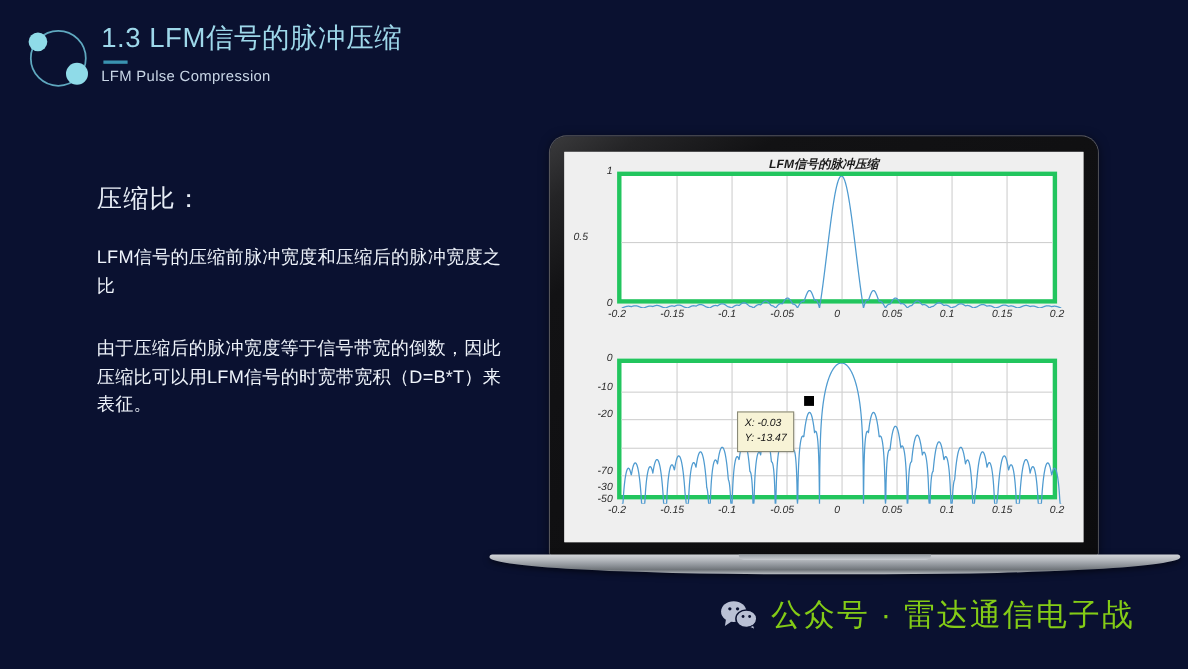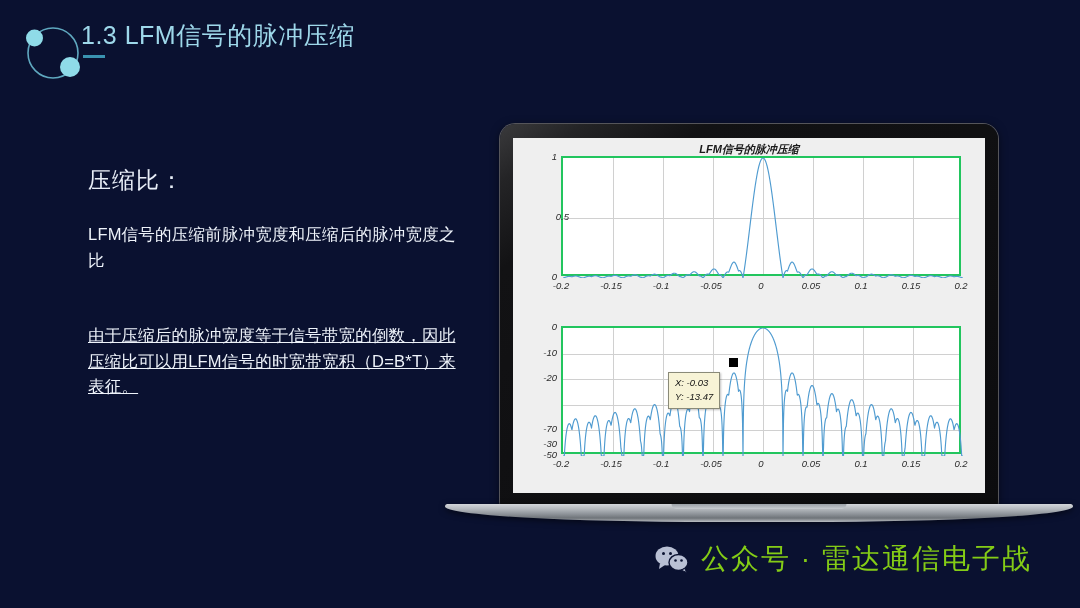--- a/index.html
+++ b/index.html
@@ -8,35 +8,35 @@
     background:#0a1130;
     font-family:"Liberation Sans","DejaVu Sans",sans-serif;
     position:relative;
   }
   #slide{position:absolute;inset:0;background:#0a1130;}
 
   
   #header{position:absolute;left:0;top:0;width:100%;height:120px;}
   #logo{position:absolute;left:20px;top:18px;width:66px;height:70px;}
   #logo svg{display:block;}
-  #title-block{position:absolute;left:81px;top:20px;}
+  #title-block{position:absolute;left:92px;top:20px;}
   #slide-title{
     font-size:25px;color:#9ed8ea;letter-spacing:.5px;
     line-height:1.25;white-space:nowrap;font-weight:400;
   }
   #title-rule{width:22px;height:3px;background:#3a93b0;margin:4px 0 4px 2px;}
   #slide-subtitle{
     font-size:13.5px;color:#c9d6e6;letter-spacing:.3px;white-space:nowrap;
   }
 
   
   #body-text{position:absolute;left:88px;top:165px;width:370px;color:#e8eef7;}
   #ratio-heading{font-size:23px;letter-spacing:1px;margin:0 0 26px 0;font-weight:400;}
   .para{font-size:16.5px;line-height:1.55;margin:0;letter-spacing:.2px;color:#eef3fa;}
-  #para-2{margin-top:50px;text-decoration:underline;}
+  #para-2{margin-top:32px;}
 
   
   #laptop{position:absolute;left:445px;top:124px;width:628px;height:400px;}
   #lid{
     position:absolute;left:55px;top:0;width:498px;height:382px;
     background:linear-gradient(145deg,#3a3a3c 0%,#242426 8%,#121214 20%,#0c0c0e 100%);
     border-radius:15px 15px 4px 4px;
     box-shadow:0 0 0 1px #55555a, 0 2px 10px rgba(0,0,0,.6);
     padding:14px 13px 0 13px;
     box-sizing:border-box;
@@ -61,21 +61,21 @@
     width:175px;height:5px;
     background:linear-gradient(180deg,#9aa0a6,#c8ccd1);
     border-radius:0 0 6px 6px;
   }
 
   
   #figure{position:absolute;inset:0;background:#efefef;}
   .plot-wrap{position:absolute;}
   .axes{
     position:absolute;background:#ffffff;
-    border:2px solid #22c55e;box-sizing:border-box;
+    border:4px solid #22c55e;box-sizing:border-box;
   }
   .gridline-v,.gridline-h{position:absolute;background:#d0d0d0;}
   .gridline-v{width:1px;top:0;bottom:0;}
   .gridline-h{height:1px;left:0;right:0;}
   .tick-x{
     position:absolute;font-size:9.5px;color:#2b2b2b;
     transform:translateX(-50%);white-space:nowrap;
   }
   .tick-y{
     position:absolute;font-size:9.5px;color:#2b2b2b;
@@ -116,20 +116,21 @@
     <div id="logo">
       <svg width="66" height="70" viewBox="0 0 66 70">
         <circle cx="33" cy="35" r="25" fill="none" stroke="#5fa8bf" stroke-width="1.6"></circle>
         <circle cx="14.5" cy="20" r="8.5" fill="#8fdbe8"></circle>
         <circle cx="50" cy="49" r="10" fill="#8fdbe8"></circle>
       </svg>
     </div>
     <div id="title-block">
       <div id="slide-title">1.3 LFM信号的脉冲压缩</div>
       <div id="title-rule"></div>
+      <div id="slide-subtitle">LFM Pulse Compression</div>
     </div>
   </div>
 
   <div id="body-text">
     <div id="ratio-heading">压缩比：</div>
     <p class="para" id="para-1">LFM信号的压缩前脉冲宽度和压缩后的脉冲宽度之比</p>
     <p class="para" id="para-2">由于压缩后的脉冲宽度等于信号带宽的倒数，因此压缩比可以用LFM信号的时宽带宽积（D=B*T）来表征。</p>
   </div>
 
   <div id="laptop">
@@ -148,21 +149,21 @@
               <div class="gridline-v" style="left:250px;"></div>
               <div class="gridline-v" style="left:300px;"></div>
               <div class="gridline-v" style="left:350px;"></div>
               <div class="gridline-h" style="top:60px;"></div>
               <svg class="curve" id="curve-top" width="400" height="120">
                   <polyline points="0.00,120.00 0.25,119.94 0.50,119.88 0.75,119.80 1.00,119.73 1.25,119.65 1.50,119.57 1.75,119.48 2.00,119.39 2.25,119.31 2.50,119.22 2.75,119.13 3.00,119.04 3.25,118.96 3.50,118.87 3.75,118.79 4.00,118.72 4.25,118.65 4.50,118.59 4.75,118.54 5.00,118.49 5.25,118.45 5.50,118.42 5.75,118.40 6.00,118.38 6.25,118.38 6.50,118.38 6.75,118.39 7.00,118.41 7.25,118.44 7.50,118.47 7.75,118.52 8.00,118.57 8.25,118.62 8.50,118.68 8.75,118.75 9.00,118.76 9.25,118.67 9.50,118.58 9.75,118.50 10.00,118.42 10.25,118.34 10.50,118.27 10.75,118.21 11.00,118.15 11.25,118.10 11.50,118.06 11.75,118.02 12.00,118.00 12.25,117.98 12.50,117.98 12.75,117.98 13.00,118.00 13.25,118.02 13.50,118.05 13.75,118.10 14.00,118.15 14.25,118.20 14.50,118.27 14.75,118.34 15.00,118.42 15.25,118.51 15.50,118.60 15.75,118.69 16.00,118.78 16.25,118.88 16.50,118.98 16.75,119.07 17.00,119.17 17.25,119.27 17.50,119.36 17.75,119.44 18.00,119.53 18.25,119.61 18.50,119.68 18.75,119.74 19.00,119.78 19.25,119.83 19.50,119.88 19.75,119.94 20.00,120.00 20.25,119.93 20.50,119.85 20.75,119.77 21.00,119.68 21.25,119.59 21.50,119.50 21.75,119.40 22.00,119.30 22.25,119.20 22.50,119.10 22.75,119.01 23.00,118.91 23.25,118.82 23.50,118.74 23.75,118.65 24.00,118.58 24.25,118.51 24.50,118.45 24.75,118.40 25.00,118.35 25.25,118.32 25.50,118.29 25.75,118.27 26.00,118.27 26.25,118.27 26.50,118.28 26.75,118.30 27.00,118.33 27.25,118.37 27.50,118.42 27.75,118.47 28.00,118.53 28.25,118.60 28.50,118.67 28.75,118.57 29.00,118.47 29.25,118.37 29.50,118.27 29.75,118.18 30.00,118.09 30.25,118.01 30.50,117.94 30.75,117.88 31.00,117.82 31.25,117.77 31.50,117.73 31.75,117.71 32.00,117.69 32.25,117.68 32.50,117.69 32.75,117.70 33.00,117.73 33.25,117.76 33.50,117.81 33.75,117.87 34.00,117.93 34.25,118.01 34.50,118.09 34.75,118.18 35.00,118.27 35.25,118.37 35.50,118.48 35.75,118.58 36.00,118.69 36.25,118.80 36.50,118.91 36.75,119.02 37.00,119.13 37.25,119.23 37.50,119.33 37.75,119.43 38.00,119.52 38.25,119.60 38.50,119.64 38.75,119.68 39.00,119.73 39.25,119.79 39.50,119.85 39.75,119.92 40.00,120.00 40.25,119.91 40.50,119.82 40.75,119.73 41.00,119.62 41.25,119.52 41.50,119.41 41.75,119.30 42.00,119.19 42.25,119.08 42.50,118.97 42.75,118.87 43.00,118.76 43.25,118.67 43.50,118.57 43.75,118.49 44.00,118.41 44.25,118.34 44.50,118.28 44.75,118.23 45.00,118.19 45.25,118.16 45.50,118.14 45.75,118.13 46.00,118.13 46.25,118.14 46.50,118.17 46.75,118.20 47.00,118.24 47.25,118.29 47.50,118.35 47.75,118.42 48.00,118.49 48.25,118.45 48.50,118.33 48.75,118.21 49.00,118.10 49.25,117.99 49.50,117.89 49.75,117.79 50.00,117.69 50.25,117.61 50.50,117.53 50.75,117.47 51.00,117.41 51.25,117.37 51.50,117.34 51.75,117.32 52.00,117.31 52.25,117.31 52.50,117.33 52.75,117.36 53.00,117.40 53.25,117.46 53.50,117.52 53.75,117.59 54.00,117.68 54.25,117.77 54.50,117.87 54.75,117.98 55.00,118.10 55.25,118.21 55.50,118.34 55.75,118.46 56.00,118.59 56.25,118.71 56.50,118.84 56.75,118.96 57.00,119.08 57.25,119.19 57.50,119.30 57.75,119.40 58.00,119.47 58.25,119.51 58.50,119.55 58.75,119.60 59.00,119.66 59.25,119.74 59.50,119.82 59.75,119.90 60.00,120.00 60.25,119.90 60.50,119.79 60.75,119.67 61.00,119.55 61.25,119.43 61.50,119.30 61.75,119.18 62.00,119.05 62.25,118.93 62.50,118.81 62.75,118.69 63.00,118.58 63.25,118.47 63.50,118.37 63.75,118.29 64.00,118.21 64.25,118.14 64.50,118.08 64.75,118.03 65.00,117.99 65.25,117.97 65.50,117.96 65.75,117.96 66.00,117.97 66.25,117.99 66.50,118.03 66.75,118.07 67.00,118.13 67.25,118.19 67.50,118.27 67.75,118.30 68.00,118.16 68.25,118.03 68.50,117.89 68.75,117.76 69.00,117.63 69.25,117.50 69.50,117.39 69.75,117.28 70.00,117.18 70.25,117.09 70.50,117.02 70.75,116.95 71.00,116.90 71.25,116.86 71.50,116.84 71.75,116.83 72.00,116.83 72.25,116.85 72.50,116.88 72.75,116.93 73.00,116.99 73.25,117.07 73.50,117.15 73.75,117.25 74.00,117.36 74.25,117.48 74.50,117.60 74.75,117.74 75.00,117.87 75.25,118.02 75.50,118.16 75.75,118.31 76.00,118.45 76.25,118.60 76.50,118.74 76.75,118.88 77.00,119.01 77.25,119.14 77.50,119.26 77.75,119.29 78.00,119.32 78.25,119.37 78.50,119.43 78.75,119.50 79.00,119.58 79.25,119.67 79.50,119.77 79.75,119.88 80.00,120.00 80.25,119.87 80.50,119.74 80.75,119.60 81.00,119.46 81.25,119.31 81.50,119.17 81.75,119.02 82.00,118.88 82.25,118.73 82.50,118.60 82.75,118.47 83.00,118.34 83.25,118.23 83.50,118.12 83.75,118.02 84.00,117.94 84.25,117.87 84.50,117.81 84.75,117.77 85.00,117.74 85.25,117.72 85.50,117.72 85.75,117.73 86.00,117.76 86.25,117.80 86.50,117.85 86.75,117.91 87.00,117.98 87.25,118.06 87.50,117.95 87.75,117.78 88.00,117.62 88.25,117.45 88.50,117.29 88.75,117.14 89.00,116.99 89.25,116.85 89.50,116.72 89.75,116.60 90.00,116.50 90.25,116.40 90.50,116.32 90.75,116.26 91.00,116.21 91.25,116.18 91.50,116.17 91.75,116.18 92.00,116.20 92.25,116.24 92.50,116.29 92.75,116.37 93.00,116.45 93.25,116.56 93.50,116.67 93.75,116.80 94.00,116.94 94.25,117.09 94.50,117.25 94.75,117.41 95.00,117.58 95.25,117.75 95.50,117.93 95.75,118.10 96.00,118.28 96.25,118.45 96.50,118.61 96.75,118.77 97.00,118.92 97.25,118.99 97.50,119.02 97.75,119.06 98.00,119.11 98.25,119.18 98.50,119.26 98.75,119.35 99.00,119.46 99.25,119.58 99.50,119.71 99.75,119.85 100.00,120.00 100.25,119.84 100.50,119.68 100.75,119.51 101.00,119.33 101.25,119.15 101.50,118.98 101.75,118.80 102.00,118.63 102.25,118.47 102.50,118.31 102.75,118.16 103.00,118.02 103.25,117.89 103.50,117.77 103.75,117.67 104.00,117.58 104.25,117.51 104.50,117.45 104.75,117.41 105.00,117.39 105.25,117.39 105.50,117.40 105.75,117.42 106.00,117.47 106.25,117.52 106.50,117.59 106.75,117.68 107.00,117.65 107.25,117.45 107.50,117.24 107.75,117.04 108.00,116.83 108.25,116.63 108.50,116.44 108.75,116.26 109.00,116.08 109.25,115.92 109.50,115.77 109.75,115.64 110.00,115.52 110.25,115.42 110.50,115.34 110.75,115.28 111.00,115.24 111.25,115.23 111.50,115.23 111.75,115.25 112.00,115.30 112.25,115.37 112.50,115.46 112.75,115.56 113.00,115.69 113.25,115.83 113.50,115.99 113.75,116.16 114.00,116.34 114.25,116.54 114.50,116.74 114.75,116.95 115.00,117.16 115.25,117.38 115.50,117.59 115.75,117.81 116.00,118.02 116.25,118.22 116.50,118.42 116.75,118.57 117.00,118.58 117.25,118.61 117.50,118.66 117.75,118.72 118.00,118.80 118.25,118.89 118.50,119.01 118.75,119.14 119.00,119.28 119.25,119.44 119.50,119.62 119.75,119.80 120.00,120.00 120.25,119.79 120.50,119.58 120.75,119.36 121.00,119.14 121.25,118.92 121.50,118.70 121.75,118.48 122.00,118.27 122.25,118.07 122.50,117.88 122.75,117.70 123.00,117.54 123.25,117.39 123.50,117.25 123.75,117.14 124.00,117.04 124.25,116.97 124.50,116.91 124.75,116.88 125.00,116.87 125.25,116.88 125.50,116.91 125.75,116.95 126.00,117.02 126.25,117.10 126.50,117.20 126.75,116.94 127.00,116.67 127.25,116.40 127.50,116.13 127.75,115.87 128.00,115.61 128.25,115.35 128.50,115.11 128.75,114.88 129.00,114.67 129.25,114.47 129.50,114.29 129.75,114.14 130.00,114.00 130.25,113.89 130.50,113.81 130.75,113.76 131.00,113.73 131.25,113.73 131.50,113.76 131.75,113.81 132.00,113.90 132.25,114.01 132.50,114.14 132.75,114.30 133.00,114.48 133.25,114.69 133.50,114.91 133.75,115.14 134.00,115.39 134.25,115.66 134.50,115.93 134.75,116.21 135.00,116.49 135.25,116.77 135.50,117.05 135.75,117.33 136.00,117.60 136.25,117.86 136.50,117.90 136.75,117.90 137.00,117.93 137.25,117.98 137.50,118.05 137.75,118.15 138.00,118.27 138.25,118.42 138.50,118.59 138.75,118.78 139.00,118.99 139.25,119.22 139.50,119.46 139.75,119.73 140.00,120.00 140.25,119.71 140.50,119.42 140.75,119.12 141.00,118.83 141.25,118.53 141.50,118.23 141.75,117.95 142.00,117.67 142.25,117.41 142.50,117.16 142.75,116.93 143.00,116.72 143.25,116.53 143.50,116.37 143.75,116.23 144.00,116.12 144.25,116.04 144.50,115.99 144.75,115.96 145.00,115.96 145.25,115.99 145.50,116.05 145.75,116.13 146.00,116.23 146.25,116.06 146.50,115.68 146.75,115.30 147.00,114.91 147.25,114.53 147.50,114.15 147.75,113.77 148.00,113.40 148.25,113.05 148.50,112.72 148.75,112.40 149.00,112.11 149.25,111.85 149.50,111.62 149.75,111.42 150.00,111.25 150.25,111.12 150.50,111.03 150.75,110.98 151.00,110.96 151.25,110.99 151.50,111.06 151.75,111.16 152.00,111.31 152.25,111.49 152.50,111.71 152.75,111.96 153.00,112.24 153.25,112.55 153.50,112.88 153.75,113.23 154.00,113.61 154.25,113.99 154.50,114.39 154.75,114.79 155.00,115.19 155.25,115.60 155.50,116.00 155.75,116.39 156.00,116.59 156.25,116.55 156.50,116.55 156.75,116.57 157.00,116.63 157.25,116.72 157.50,116.86 157.75,117.02 158.00,117.23 158.25,117.47 158.50,117.75 158.75,118.05 159.00,118.39 159.25,118.76 159.50,119.15 159.75,119.57 160.00,120.00 160.25,119.55 160.50,119.10 160.75,118.64 161.00,118.17 161.25,117.71 161.50,117.26 161.75,116.83 162.00,116.41 162.25,116.01 162.50,115.64 162.75,115.29 163.00,114.98 163.25,114.71 163.50,114.48 163.75,114.28 164.00,114.13 164.25,114.02 164.50,113.96 164.75,113.93 165.00,113.96 165.25,114.02 165.50,114.12 165.75,114.11 166.00,113.49 166.25,112.85 166.50,112.19 166.75,111.53 167.00,110.86 167.25,110.19 167.50,109.52 167.75,108.88 168.00,108.25 168.25,107.64 168.50,107.07 168.75,106.53 169.00,106.03 169.25,105.58 169.50,105.19 169.75,104.85 170.00,104.57 170.25,104.35 170.50,104.20 170.75,104.12 171.00,104.10 171.25,104.16 171.50,104.29 171.75,104.48 172.00,104.74 172.25,105.07 172.50,105.46 172.75,105.90 173.00,106.40 173.25,106.95 173.50,107.54 173.75,108.16 174.00,108.82 174.25,109.50 174.50,110.20 174.75,110.91 175.00,111.63 175.25,112.34 175.50,113.04 175.75,112.85 176.00,112.72 176.25,112.64 176.50,112.63 176.75,112.68 177.00,112.81 177.25,113.01 177.50,113.29 177.75,113.64 178.00,114.07 178.25,114.58 178.50,115.16 178.75,115.82 179.00,116.54 179.25,117.33 179.50,118.17 179.75,119.06 180.00,120.00 180.25,118.48 180.50,116.93 180.75,115.34 181.00,113.71 181.25,112.05 181.50,110.36 181.75,108.64 182.00,106.88 182.25,105.10 182.50,103.29 182.75,101.46 183.00,99.60 183.25,97.71 183.50,95.81 183.75,93.88 184.00,91.94 184.25,89.97 184.50,87.99 184.75,86.00 185.00,83.99 185.25,81.97 185.50,79.94 185.75,77.90 186.00,75.85 186.25,73.80 186.50,71.75 186.75,69.70 187.00,67.64 187.25,65.59 187.50,63.54 187.75,61.49 188.00,59.45 188.25,57.42 188.50,55.41 188.75,53.40 189.00,51.41 189.25,49.43 189.50,47.47 189.75,45.53 190.00,43.61 190.25,41.71 190.50,39.83 190.75,37.98 191.00,36.16 191.25,34.37 191.50,32.61 191.75,30.88 192.00,29.18 192.25,27.52 192.50,25.89 192.75,24.31 193.00,22.76 193.25,21.25 193.50,19.79 193.75,18.37 194.00,16.99 194.25,15.66 194.50,14.38 194.75,13.15 195.00,11.96 195.25,10.83 195.50,9.75 195.75,8.72 196.00,7.74 196.25,6.82 196.50,5.95 196.75,5.14 197.00,4.39 197.25,3.70 197.50,3.06 197.75,2.48 198.00,1.96 198.25,1.51 198.50,1.11 198.75,0.77 199.00,0.49 199.25,0.28 199.50,0.12 199.75,0.03 200.00,0.00 200.25,0.03 200.50,0.12 200.75,0.28 201.00,0.49 201.25,0.77 201.50,1.11 201.75,1.51 202.00,1.96 202.25,2.48 202.50,3.06 202.75,3.70 203.00,4.39 203.25,5.14 203.50,5.95 203.75,6.82 204.00,7.74 204.25,8.72 204.50,9.75 204.75,10.83 205.00,11.96 205.25,13.15 205.50,14.38 205.75,15.66 206.00,16.99 206.25,18.37 206.50,19.79 206.75,21.25 207.00,22.76 207.25,24.31 207.50,25.89 207.75,27.52 208.00,29.18 208.25,30.88 208.50,32.61 208.75,34.37 209.00,36.16 209.25,37.98 209.50,39.83 209.75,41.71 210.00,43.61 210.25,45.53 210.50,47.47 210.75,49.43 211.00,51.41 211.25,53.40 211.50,55.41 211.75,57.42 212.00,59.45 212.25,61.49 212.50,63.54 212.75,65.59 213.00,67.64 213.25,69.70 213.50,71.75 213.75,73.80 214.00,75.85 214.25,77.90 214.50,79.94 214.75,81.97 215.00,83.99 215.25,86.00 215.50,87.99 215.75,89.97 216.00,91.94 216.25,93.88 216.50,95.81 216.75,97.71 217.00,99.60 217.25,101.46 217.50,103.29 217.75,105.10 218.00,106.88 218.25,108.64 218.50,110.36 218.75,112.05 219.00,113.71 219.25,115.34 219.50,116.93 219.75,118.48 220.00,120.00 220.25,119.06 220.50,118.17 220.75,117.33 221.00,116.54 221.25,115.82 221.50,115.16 221.75,114.58 222.00,114.07 222.25,113.64 222.50,113.29 222.75,113.01 223.00,112.81 223.25,112.68 223.50,112.63 223.75,112.64 224.00,112.72 224.25,112.85 224.50,113.04 224.75,112.34 225.00,111.63 225.25,110.91 225.50,110.20 225.75,109.50 226.00,108.82 226.25,108.16 226.50,107.54 226.75,106.95 227.00,106.40 227.25,105.90 227.50,105.46 227.75,105.07 228.00,104.74 228.25,104.48 228.50,104.29 228.75,104.16 229.00,104.10 229.25,104.12 229.50,104.20 229.75,104.35 230.00,104.57 230.25,104.85 230.50,105.19 230.75,105.58 231.00,106.03 231.25,106.53 231.50,107.07 231.75,107.64 232.00,108.25 232.25,108.88 232.50,109.52 232.75,110.19 233.00,110.86 233.25,111.53 233.50,112.19 233.75,112.85 234.00,113.49 234.25,114.11 234.50,114.12 234.75,114.02 235.00,113.96 235.25,113.93 235.50,113.96 235.75,114.02 236.00,114.13 236.25,114.28 236.50,114.48 236.75,114.71 237.00,114.98 237.25,115.29 237.50,115.64 237.75,116.01 238.00,116.41 238.25,116.83 238.50,117.26 238.75,117.71 239.00,118.17 239.25,118.64 239.50,119.10 239.75,119.55 240.00,120.00 240.25,119.57 240.50,119.15 240.75,118.76 241.00,118.39 241.25,118.05 241.50,117.75 241.75,117.47 242.00,117.23 242.25,117.02 242.50,116.86 242.75,116.72 243.00,116.63 243.25,116.57 243.50,116.55 243.75,116.55 244.00,116.59 244.25,116.39 244.50,116.00 244.75,115.60 245.00,115.19 245.25,114.79 245.50,114.39 245.75,113.99 246.00,113.61 246.25,113.23 246.50,112.88 246.75,112.55 247.00,112.24 247.25,111.96 247.50,111.71 247.75,111.49 248.00,111.31 248.25,111.16 248.50,111.06 248.75,110.99 249.00,110.96 249.25,110.98 249.50,111.03 249.75,111.12 250.00,111.25 250.25,111.42 250.50,111.62 250.75,111.85 251.00,112.11 251.25,112.40 251.50,112.72 251.75,113.05 252.00,113.40 252.25,113.77 252.50,114.15 252.75,114.53 253.00,114.91 253.25,115.30 253.50,115.68 253.75,116.06 254.00,116.23 254.25,116.13 254.50,116.05 254.75,115.99 255.00,115.96 255.25,115.96 255.50,115.99 255.75,116.04 256.00,116.12 256.25,116.23 256.50,116.37 256.75,116.53 257.00,116.72 257.25,116.93 257.50,117.16 257.75,117.41 258.00,117.67 258.25,117.95 258.50,118.23 258.75,118.53 259.00,118.83 259.25,119.12 259.50,119.42 259.75,119.71 260.00,120.00 260.25,119.73 260.50,119.46 260.75,119.22 261.00,118.99 261.25,118.78 261.50,118.59 261.75,118.42 262.00,118.27 262.25,118.15 262.50,118.05 262.75,117.98 263.00,117.93 263.25,117.90 263.50,117.90 263.75,117.86 264.00,117.60 264.25,117.33 264.50,117.05 264.75,116.77 265.00,116.49 265.25,116.21 265.50,115.93 265.75,115.66 266.00,115.39 266.25,115.14 266.50,114.91 266.75,114.69 267.00,114.48 267.25,114.30 267.50,114.14 267.75,114.01 268.00,113.90 268.25,113.81 268.50,113.76 268.75,113.73 269.00,113.73 269.25,113.76 269.50,113.81 269.75,113.89 270.00,114.00 270.25,114.14 270.50,114.29 270.75,114.47 271.00,114.67 271.25,114.88 271.50,115.11 271.75,115.35 272.00,115.61 272.25,115.87 272.50,116.13 272.75,116.40 273.00,116.67 273.25,116.94 273.50,117.20 273.75,117.10 274.00,117.02 274.25,116.95 274.50,116.91 274.75,116.88 275.00,116.87 275.25,116.88 275.50,116.91 275.75,116.97 276.00,117.04 276.25,117.14 276.50,117.25 276.75,117.39 277.00,117.54 277.25,117.70 277.50,117.88 277.75,118.07 278.00,118.27 278.25,118.48 278.50,118.70 278.75,118.92 279.00,119.14 279.25,119.36 279.50,119.58 279.75,119.79 280.00,120.00 280.25,119.80 280.50,119.62 280.75,119.44 281.00,119.28 281.25,119.14 281.50,119.01 281.75,118.89 282.00,118.80 282.25,118.72 282.50,118.66 282.75,118.61 283.00,118.58 283.25,118.57 283.50,118.42 283.75,118.22 284.00,118.02 284.25,117.81 284.50,117.59 284.75,117.38 285.00,117.16 285.25,116.95 285.50,116.74 285.75,116.54 286.00,116.34 286.25,116.16 286.50,115.99 286.75,115.83 287.00,115.69 287.25,115.56 287.50,115.46 287.75,115.37 288.00,115.30 288.25,115.25 288.50,115.23 288.75,115.23 289.00,115.24 289.25,115.28 289.50,115.34 289.75,115.42 290.00,115.52 290.25,115.64 290.50,115.77 290.75,115.92 291.00,116.08 291.25,116.26 291.50,116.44 291.75,116.63 292.00,116.83 292.25,117.04 292.50,117.24 292.75,117.45 293.00,117.65 293.25,117.68 293.50,117.59 293.75,117.52 294.00,117.47 294.25,117.42 294.50,117.40 294.75,117.39 295.00,117.39 295.25,117.41 295.50,117.45 295.75,117.51 296.00,117.58 296.25,117.67 296.50,117.77 296.75,117.89 297.00,118.02 297.25,118.16 297.50,118.31 297.75,118.47 298.00,118.63 298.25,118.80 298.50,118.98 298.75,119.15 299.00,119.33 299.25,119.51 299.50,119.68 299.75,119.84 300.00,120.00 300.25,119.85 300.50,119.71 300.75,119.58 301.00,119.46 301.25,119.35 301.50,119.26 301.75,119.18 302.00,119.11 302.25,119.06 302.50,119.02 302.75,118.99 303.00,118.92 303.25,118.77 303.50,118.61 303.75,118.45 304.00,118.28 304.25,118.10 304.50,117.93 304.75,117.75 305.00,117.58 305.25,117.41 305.50,117.25 305.75,117.09 306.00,116.94 306.25,116.80 306.50,116.67 306.75,116.56 307.00,116.45 307.25,116.37 307.50,116.29 307.75,116.24 308.00,116.20 308.25,116.18 308.50,116.17 308.75,116.18 309.00,116.21 309.25,116.26 309.50,116.32 309.75,116.40 310.00,116.50 310.25,116.60 310.50,116.72 310.75,116.85 311.00,116.99 311.25,117.14 311.50,117.29 311.75,117.45 312.00,117.62 312.25,117.78 312.50,117.95 312.75,118.06 313.00,117.98 313.25,117.91 313.50,117.85 313.75,117.80 314.00,117.76 314.25,117.73 314.50,117.72 314.75,117.72 315.00,117.74 315.25,117.77 315.50,117.81 315.75,117.87 316.00,117.94 316.25,118.02 316.50,118.12 316.75,118.23 317.00,118.34 317.25,118.47 317.50,118.60 317.75,118.73 318.00,118.88 318.25,119.02 318.50,119.17 318.75,119.31 319.00,119.46 319.25,119.60 319.50,119.74 319.75,119.87 320.00,120.00 320.25,119.88 320.50,119.77 320.75,119.67 321.00,119.58 321.25,119.50 321.50,119.43 321.75,119.37 322.00,119.32 322.25,119.29 322.50,119.26 322.75,119.14 323.00,119.01 323.25,118.88 323.50,118.74 323.75,118.60 324.00,118.45 324.25,118.31 324.50,118.16 324.75,118.02 325.00,117.87 325.25,117.74 325.50,117.60 325.75,117.48 326.00,117.36 326.25,117.25 326.50,117.15 326.75,117.07 327.00,116.99 327.25,116.93 327.50,116.88 327.75,116.85 328.00,116.83 328.25,116.83 328.50,116.84 328.75,116.86 329.00,116.90 329.25,116.95 329.50,117.02 329.75,117.09 330.00,117.18 330.25,117.28 330.50,117.39 330.75,117.50 331.00,117.63 331.25,117.76 331.50,117.89 331.75,118.03 332.00,118.16 332.25,118.30 332.50,118.27 332.75,118.19 333.00,118.13 333.25,118.07 333.50,118.03 333.75,117.99 334.00,117.97 334.25,117.96 334.50,117.96 334.75,117.97 335.00,117.99 335.25,118.03 335.50,118.08 335.75,118.14 336.00,118.21 336.25,118.29 336.50,118.37 336.75,118.47 337.00,118.58 337.25,118.69 337.50,118.81 337.75,118.93 338.00,119.05 338.25,119.18 338.50,119.30 338.75,119.43 339.00,119.55 339.25,119.67 339.50,119.79 339.75,119.90 340.00,120.00 340.25,119.90 340.50,119.82 340.75,119.74 341.00,119.66 341.25,119.60 341.50,119.55 341.75,119.51 342.00,119.47 342.25,119.40 342.50,119.30 342.75,119.19 343.00,119.08 343.25,118.96 343.50,118.84 343.75,118.71 344.00,118.59 344.25,118.46 344.50,118.34 344.75,118.21 345.00,118.10 345.25,117.98 345.50,117.87 345.75,117.77 346.00,117.68 346.25,117.59 346.50,117.52 346.75,117.46 347.00,117.40 347.25,117.36 347.50,117.33 347.75,117.31 348.00,117.31 348.25,117.32 348.50,117.34 348.75,117.37 349.00,117.41 349.25,117.47 349.50,117.53 349.75,117.61 350.00,117.69 350.25,117.79 350.50,117.89 350.75,117.99 351.00,118.10 351.25,118.21 351.50,118.33 351.75,118.45 352.00,118.49 352.25,118.42 352.50,118.35 352.75,118.29 353.00,118.24 353.25,118.20 353.50,118.17 353.75,118.14 354.00,118.13 354.25,118.13 354.50,118.14 354.75,118.16 355.00,118.19 355.25,118.23 355.50,118.28 355.75,118.34 356.00,118.41 356.25,118.49 356.50,118.57 356.75,118.67 357.00,118.76 357.25,118.87 357.50,118.97 357.75,119.08 358.00,119.19 358.25,119.30 358.50,119.41 358.75,119.52 359.00,119.62 359.25,119.73 359.50,119.82 359.75,119.91 360.00,120.00 360.25,119.92 360.50,119.85 360.75,119.79 361.00,119.73 361.25,119.68 361.50,119.64 361.75,119.60 362.00,119.52 362.25,119.43 362.50,119.33 362.75,119.23 363.00,119.13 363.25,119.02 363.50,118.91 363.75,118.80 364.00,118.69 364.25,118.58 364.50,118.48 364.75,118.37 365.00,118.27 365.25,118.18 365.50,118.09 365.75,118.01 366.00,117.93 366.25,117.87 366.50,117.81 366.75,117.76 367.00,117.73 367.25,117.70 367.50,117.69 367.75,117.68 368.00,117.69 368.25,117.71 368.50,117.73 368.75,117.77 369.00,117.82 369.25,117.88 369.50,117.94 369.75,118.01 370.00,118.09 370.25,118.18 370.50,118.27 370.75,118.37 371.00,118.47 371.25,118.57 371.50,118.67 371.75,118.60 372.00,118.53 372.25,118.47 372.50,118.42 372.75,118.37 373.00,118.33 373.25,118.30 373.50,118.28 373.75,118.27 374.00,118.27 374.25,118.27 374.50,118.29 374.75,118.32 375.00,118.35 375.25,118.40 375.50,118.45 375.75,118.51 376.00,118.58 376.25,118.65 376.50,118.74 376.75,118.82 377.00,118.91 377.25,119.01 377.50,119.10 377.75,119.20 378.00,119.30 378.25,119.40 378.50,119.50 378.75,119.59 379.00,119.68 379.25,119.77 379.50,119.85 379.75,119.93 380.00,120.00 380.25,119.94 380.50,119.88 380.75,119.83 381.00,119.78 381.25,119.74 381.50,119.68 381.75,119.61 382.00,119.53 382.25,119.44 382.50,119.36 382.75,119.27 383.00,119.17 383.25,119.07 383.50,118.98 383.75,118.88 384.00,118.78 384.25,118.69 384.50,118.60 384.75,118.51 385.00,118.42 385.25,118.34 385.50,118.27 385.75,118.20 386.00,118.15 386.25,118.10 386.50,118.05 386.75,118.02 387.00,118.00 387.25,117.98 387.50,117.98 387.75,117.98 388.00,118.00 388.25,118.02 388.50,118.06 388.75,118.10 389.00,118.15 389.25,118.21 389.50,118.27 389.75,118.34 390.00,118.42 390.25,118.50 390.50,118.58 390.75,118.67 391.00,118.76 391.25,118.75 391.50,118.68 391.75,118.62 392.00,118.57 392.25,118.52 392.50,118.47 392.75,118.44 393.00,118.41 393.25,118.39 393.50,118.38 393.75,118.38 394.00,118.38 394.25,118.40 394.50,118.42 394.75,118.45 395.00,118.49 395.25,118.54 395.50,118.59 395.75,118.65 396.00,118.72 396.25,118.79 396.50,118.87 396.75,118.96 397.00,119.04 397.25,119.13 397.50,119.22 397.75,119.31 398.00,119.39 398.25,119.48 398.50,119.57 398.75,119.65 399.00,119.73 399.25,119.80 399.50,119.88 399.75,119.94 400.00,120.00" fill="none" stroke="#4f9bd0" stroke-width="1.15" stroke-linejoin="round"></polyline>
                 </svg>
             </div>
 
             <div class="tick-y" style="left:28px;top:138px;width:16px;">0</div>
-            <div class="tick-y" style="left:30px;top:78px;width:26px;">0.5</div>
+            <div class="tick-y" style="left:2px;top:78px;width:26px;text-align:center;">0.5</div>
             <div class="tick-y" style="left:28px;top:18px;width:16px;">1</div>
 
             <div class="tick-x" style="left:48px;top:142px;">-0.2</div>
             <div class="tick-x" style="left:98px;top:142px;">-0.15</div>
             <div class="tick-x" style="left:148px;top:142px;">-0.1</div>
             <div class="tick-x" style="left:198px;top:142px;">-0.05</div>
             <div class="tick-x" style="left:248px;top:142px;">0</div>
             <div class="tick-x" style="left:298px;top:142px;">0.05</div>
             <div class="tick-x" style="left:348px;top:142px;">0.1</div>
             <div class="tick-x" style="left:398px;top:142px;">0.15</div>

